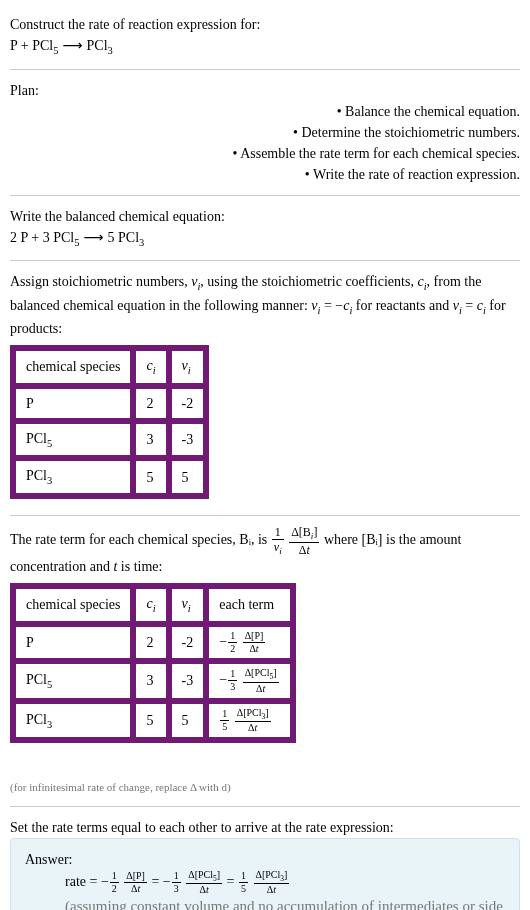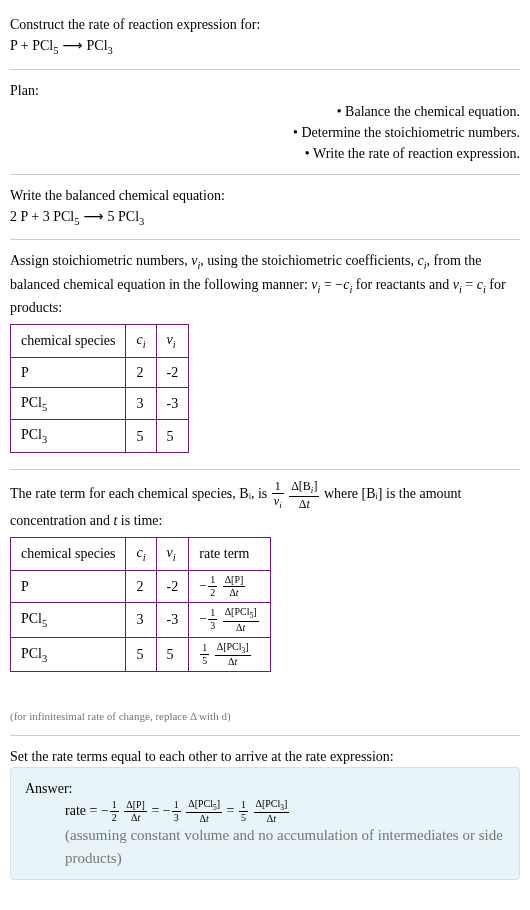--- a/index.html
+++ b/index.html
@@ -26,21 +26,21 @@
   }
   sub { font-size: 0.75em; }
   .arrow { padding: 0 4px; }
   .plan-list { padding-left: 0; text-align: right; }
   .plan-list div { }
   table.data {
     border-collapse: collapse;
     margin: 6px 0;
   }
   table.data th, table.data td {
-    border: 1px solid #701a75;
+    border: 6px solid #701a75;
     padding: 4px 10px;
     text-align: left;
     font-weight: normal;
     font-family: Georgia, serif;
   }
   .note {
     font-size: 11px;
     color: #777;
     margin-top: 36px;
   }
@@ -89,20 +89,21 @@
   </div>
 </div>
 
 <hr class="divider">
 
 <div class="section">
   <div>Plan:</div>
   <div class="plan-list">
     <div>• Balance the chemical equation.</div>
     <div>• Determine the stoichiometric numbers.</div>
+    <div>• Assemble the rate term for each chemical species.</div>
     <div>• Write the rate of reaction expression.</div>
   </div>
 </div>
 
 <hr class="divider">
 
 <div class="section">
   <div>Write the balanced chemical equation:</div>
   <div class="eq">
     2 P + 3 PCl<sub>5</sub><span class="arrow">⟶</span>5 PCl<sub>3</sub>
@@ -149,21 +150,21 @@
     <span class="frac"><span class="num">1</span><span class="den"><span class="ital">ν<sub>i</sub></span></span></span>
     <span class="frac"><span class="num">Δ[B<sub><span class="ital">i</span></sub>]</span><span class="den">Δ<span class="ital">t</span></span></span>
     <span> where [Bᵢ] is the amount concentration and </span><span class="ital">t</span><span> is time:</span>
   </div>
   <table class="data">
     <tbody>
         <tr>
       <th>chemical species</th>
       <th><span class="ital">c<sub>i</sub></span></th>
       <th><span class="ital">ν<sub>i</sub></span></th>
-      <th>rate term</th>
+      <th>each term</th>
     </tr>
     <tr>
       <td>P</td>
       <td>2</td>
       <td>-2</td>
       <td>
         −<span class="small-frac"><span class="num">1</span><span class="den">2</span></span>
         <span class="small-frac"><span class="num">Δ[P]</span><span class="den">Δ<span class="ital">t</span></span></span>
       </td>
     </tr>

